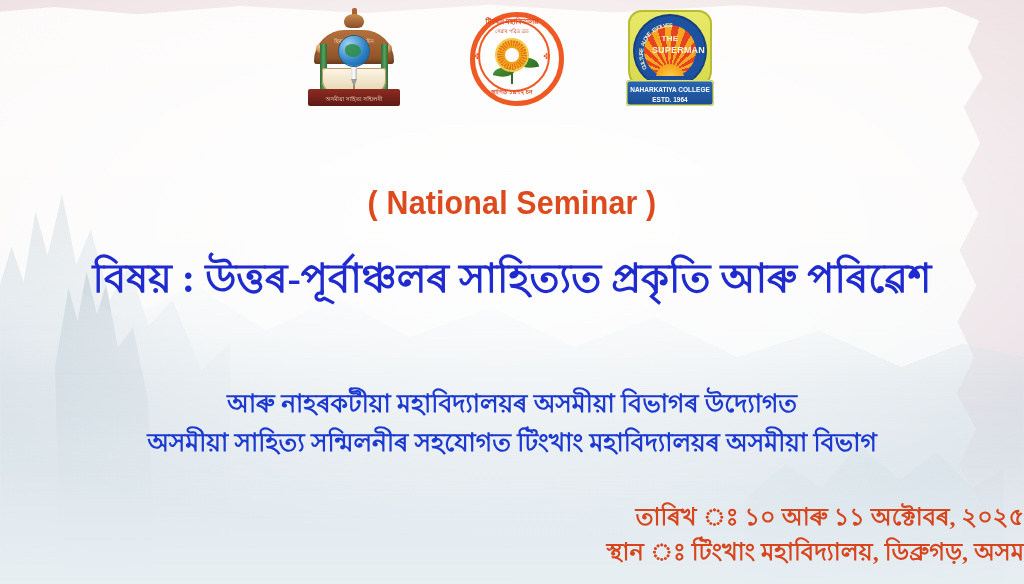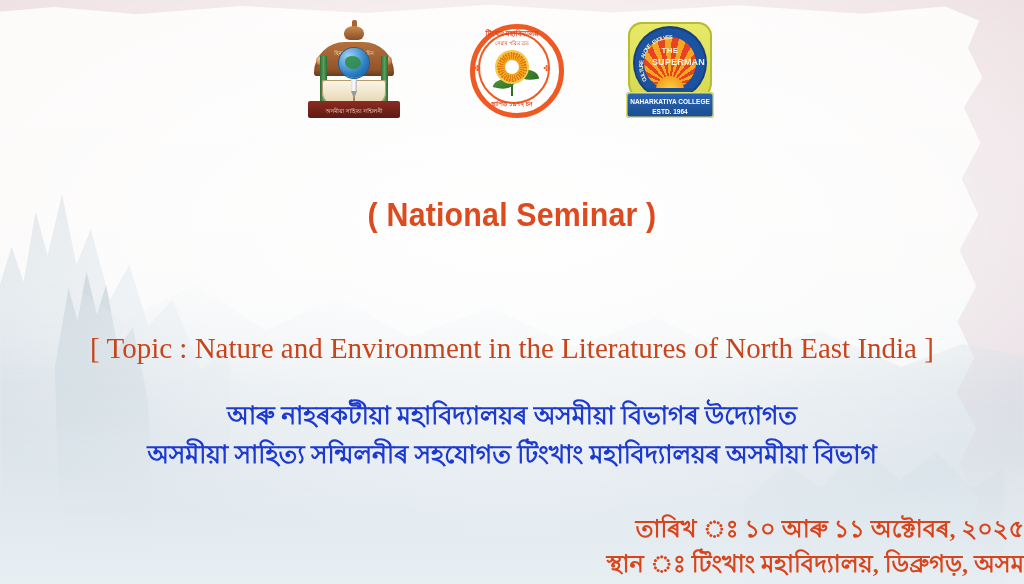--- a/index.html
+++ b/index.html
@@ -73,21 +73,21 @@
                        44% 30%, 30% 52%, 16% 40%, 0% 58%);
     filter:blur(1.4px);
   }
   .haze{
     position:absolute;inset:0;
     background:radial-gradient(ellipse 70% 55% at 50% 38%,rgba(255,255,255,.9) 0%,rgba(255,255,255,.55) 55%,rgba(255,255,255,0) 100%);
     pointer-events:none;
   }
 
   
-  .content{position:absolute;inset:0;margin-top:12px;}
+  .content{position:absolute;inset:0;}
 
   .logos{
     position:absolute;top:8px;left:0;right:0;
     display:flex;justify-content:center;align-items:flex-start;gap:62px;
   }
   .logo{width:96px;height:100px;position:relative;}
 
   .title-as{
     position:absolute;top:122px;left:0;right:0;text-align:center;
     font-family:"Liberation Serif", serif;
@@ -301,21 +301,21 @@
         <div class="l3-word2">SUPERMAN</div>
         <div class="l3-ribbon"></div>
         <div class="l3-rb1">NAHARKATIYA COLLEGE</div>
         <div class="l3-rb2">ESTD. 1964</div>
       </div>
 
     </div>
 
     <div class="title-en">( National Seminar )</div>
 
-    <div class="topic-en">[ Topic : Nature and Environment in the Literatures of North East India ]</div>
+    <div class="topic-as">বিষয় : উত্তৰ-পূৰ্বাঞ্চলৰ সাহিত্যত প্ৰকৃতি আৰু পৰিৱেশ</div>
 
     <div class="org">
       <div>আৰু নাহৰকটীয়া মহাবিদ্যালয়ৰ অসমীয়া বিভাগৰ উদ্যোগত</div>
       <div>অসমীয়া সাহিত্য সন্মিলনীৰ সহযোগত টিংখাং মহাবিদ্যালয়ৰ অসমীয়া বিভাগ</div>
     </div>
 
     <div class="details">
       <div>তাৰিখ ঃ ১০ আৰু ১১ অক্টোবৰ, ২০২৫</div>
       <div>স্থান ঃ টিংখাং মহাবিদ্যালয়, ডিব্ৰুগড়, অসম</div>
     </div>

